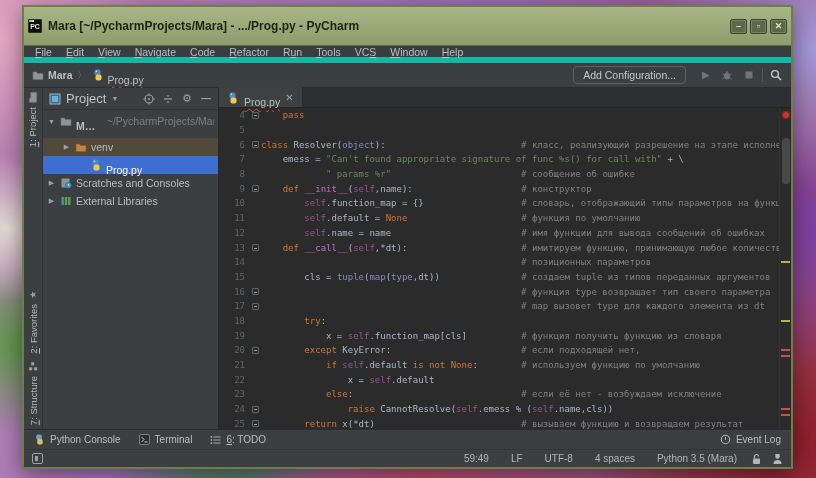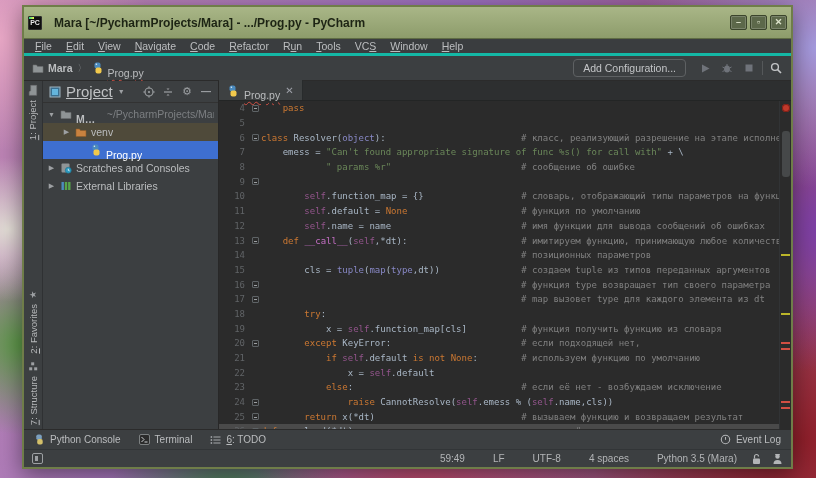--- a/index.html
+++ b/index.html
@@ -19,36 +19,36 @@
   }
 
   
   .window {
     position:absolute; left:22px; top:5px; width:771px; height:464px;
     border:2px solid #6f7d49; background:#3c3f41;
     display:flex; flex-direction:column;
     box-shadow:0 6px 22px rgba(0,0,0,.45);
   }
   .titlebar {
-    height:32px; flex:none; display:flex; align-items:center; gap:12px;
+    height:39px; flex:none; display:flex; align-items:center; gap:6px;
     background:linear-gradient(#a9b687,#8d9c6b);
     border-bottom:1px solid #5f6c44; padding:0 4px;
   }
   .pc-logo { width:14px; height:14px; flex:none; border-radius:2px; background:#0f0f0f;
     color:#e8e8e8; font-size:7px; font-weight:bold; display:flex; align-items:center; justify-content:center;
     box-shadow:inset 0 0 0 1px #2e2e2e; position:relative; }
   .pc-logo::after { content:""; position:absolute; left:1px; top:1px; width:5px; height:2px;
     background:linear-gradient(90deg,#21d789,#fcf84a); }
   .title-text { font-size:12px; font-weight:bold; color:#1d2414; white-space:nowrap; overflow:hidden; flex:1; }
   .win-btns { display:flex; gap:3px; flex:none; }
   .win-btn { width:17px; height:15px; background:#5c684a; border:1px solid #3b452c;
     border-radius:2px; color:#dde4cc; font-size:9px; line-height:13px; text-align:center;
     font-weight:bold; box-shadow:inset 0 0 0 1px rgba(255,255,255,.18); }
 
-  .menubar { height:17px; flex:none; background:#3a3d3f; border-bottom:3px solid #14b8a6;
+  .menubar { height:17px; flex:none; background:#3a3d3f; border-bottom:6px solid #14b8a6;
     display:flex; align-items:center; padding:0 4px; }
   .menu-item { font-size:10.5px; color:#bcbec0; padding:1px 7px; white-space:nowrap; }
   .menu-item u { text-decoration:underline; }
 
   .toolbar { height:25px; flex:none; background:#3c3f41; border-bottom:1px solid #2b2b2b;
     display:flex; align-items:center; padding:0 8px; gap:4px; }
   .crumb { display:flex; align-items:center; gap:4px; font-size:10.5px; color:#bbbdbf; }
   .crumb-sep { color:#7d8184; font-size:9px; padding:0 1px; }
   .tb-spacer { flex:1; }
   .add-config { font-size:10.5px; color:#c3c5c7; border:1px solid #5e6163; border-radius:4px;
@@ -69,21 +69,21 @@
     font-size:9.5px; color:#b7b9bb; display:flex; align-items:center; gap:4px; }
   .stripe-btn u { text-decoration:underline; }
   .stripe-spacer { flex:1; }
   .stripe .ic { transform:rotate(90deg); font-size:9px; }
 
   
   .project-panel { width:176px; flex:none; background:#3c3f41; border-right:1px solid #282828;
     display:flex; flex-direction:column; font-size:10.5px; color:#bbbdbf; }
   .pp-header { height:22px; flex:none; display:flex; align-items:center; gap:5px;
     padding:0 6px; border-bottom:1px solid #323232; }
-  .pp-title { font-size:15px; color:#c0c2c4;text-decoration:underline; }
+  .pp-title { font-size:13px; color:#c0c2c4; }
   .pp-caret { font-size:7px; color:#9da0a3; }
   .pp-tools { margin-left:auto; display:flex; align-items:center; gap:7px; color:#9da0a3; }
   .pp-tools .ic { font-size:10px; width:12px; text-align:center; }
   .pp-tree { flex:1; overflow:hidden; padding-top:2px; }
   .tree-row { height:18px; display:flex; align-items:center; gap:4px; padding-right:4px; white-space:nowrap; }
   .tree-row .arrow { width:9px; flex:none; font-size:7px; color:#9da0a3; text-align:center; }
   .tree-row .lbl { overflow:hidden; text-overflow:ellipsis; }
   .tree-row .sfx { color:#7c7f82; margin-left:4px; overflow:hidden; }
   .tree-row.selected { background:#3e6fd0; color:#ffffff; }
   .tree-row.venv-row { background:#4f4a3a; }
@@ -267,21 +267,21 @@
           <div class="tree-row" style="padding-left: 4px;">
             <span class="arrow">▼</span>
             <span style="display: inline-flex;">
               <svg class="ic-svg" width="12" height="11" viewBox="0 0 12 11">
                 <path d="M1 2.5 L1 9.5 L11 9.5 L11 3.5 L5.5 3.5 L4.5 2 L1 2Z" fill="#8f9496" stroke="#6b6f71" stroke-width="0.6"></path>
               </svg>
             </span>
             <span class="lbl bold wavy-red">Mara</span>
             <span class="sfx">~/PycharmProjects/Mara</span>
           </div>
-          <div class="tree-row venv-row" style="padding-left: 19px;">
+          <div class="tree-row venv-row" style="padding-left: 19px; margin-top: 8px;">
             <span class="arrow">▶</span>
             <span style="display: inline-flex;">
               <svg class="ic-svg" width="12" height="11" viewBox="0 0 12 11">
                 <path d="M1 2.5 L1 9.5 L11 9.5 L11 3.5 L5.5 3.5 L4.5 2 L1 2Z" fill="#c9823f" stroke="#8f5a28" stroke-width="0.6"></path>
               </svg>
             </span>
             <span class="lbl">venv</span>
           </div>
           <div class="tree-row selected" style="padding-left: 34px;">
             <span class="arrow"></span>
@@ -360,20 +360,21 @@
             <div class="line">
               <span class="gut">8</span>
               <span class="fold"></span>
               <span class="code"><span class="t-p">            </span><span class="t-s">" params %r"</span><span>                        </span><span class="t-c"># сообщение об ошибке</span></span>
             </div>
             <div class="line">
               <span class="gut">9</span>
               <span class="fold">
                 <span class="fold-box"></span>
               </span>
+              <span class="code"><span class="t-p">    </span><span class="t-k">def </span><span class="t-m">__init__</span><span class="t-p">(</span><span class="t-se">self</span><span class="t-p">,name):</span><span>                    </span><span class="t-c"># конструктор</span></span>
             </div>
             <div class="line">
               <span class="gut">10</span>
               <span class="fold"></span>
               <span class="code"><span class="t-p">        </span><span class="t-se">self</span><span class="t-p">.function_map = {}</span><span>                  </span><span class="t-c"># словарь, отображающий типы параметров на функции</span></span>
             </div>
             <div class="line">
               <span class="gut">11</span>
               <span class="fold"></span>
               <span class="code"><span class="t-p">        </span><span class="t-se">self</span><span class="t-p">.default = </span><span class="t-k">None</span><span>                     </span><span class="t-c"># функция по умолчанию</span></span>
@@ -523,21 +524,21 @@
             <line x1="5.5" y1="3" x2="5.5" y2="5.8" stroke="#b3b5b7" stroke-width="1"></line>
           </svg>
         </span>
         <span>Event Log</span>
       </div>
     </div>
 
   <div class="statusbar">
     <div class="sb-left-ic"></div>
     <div class="sb-spacer"></div>
-    <span id="status-segments" style="display:flex;gap:28px;">
+    <span id="status-segments" style="display:flex;gap:22px;">
         <span class="sb-seg">59:49</span>
         <span class="sb-seg">LF</span>
         <span class="sb-seg">UTF-8</span>
         <span class="sb-seg">4 spaces</span>
         <span class="sb-seg">Python 3.5 (Mara)</span>
       </span>
     <span id="status-icons" style="display:flex;gap:10px;align-items:center;">
         <span style="display: inline-flex;">
           <svg class="ic-svg" width="11" height="12" viewBox="0 0 11 12">
             <rect x="2" y="5.5" width="7" height="5.5" rx="1" fill="#b3b5b7"></rect>

